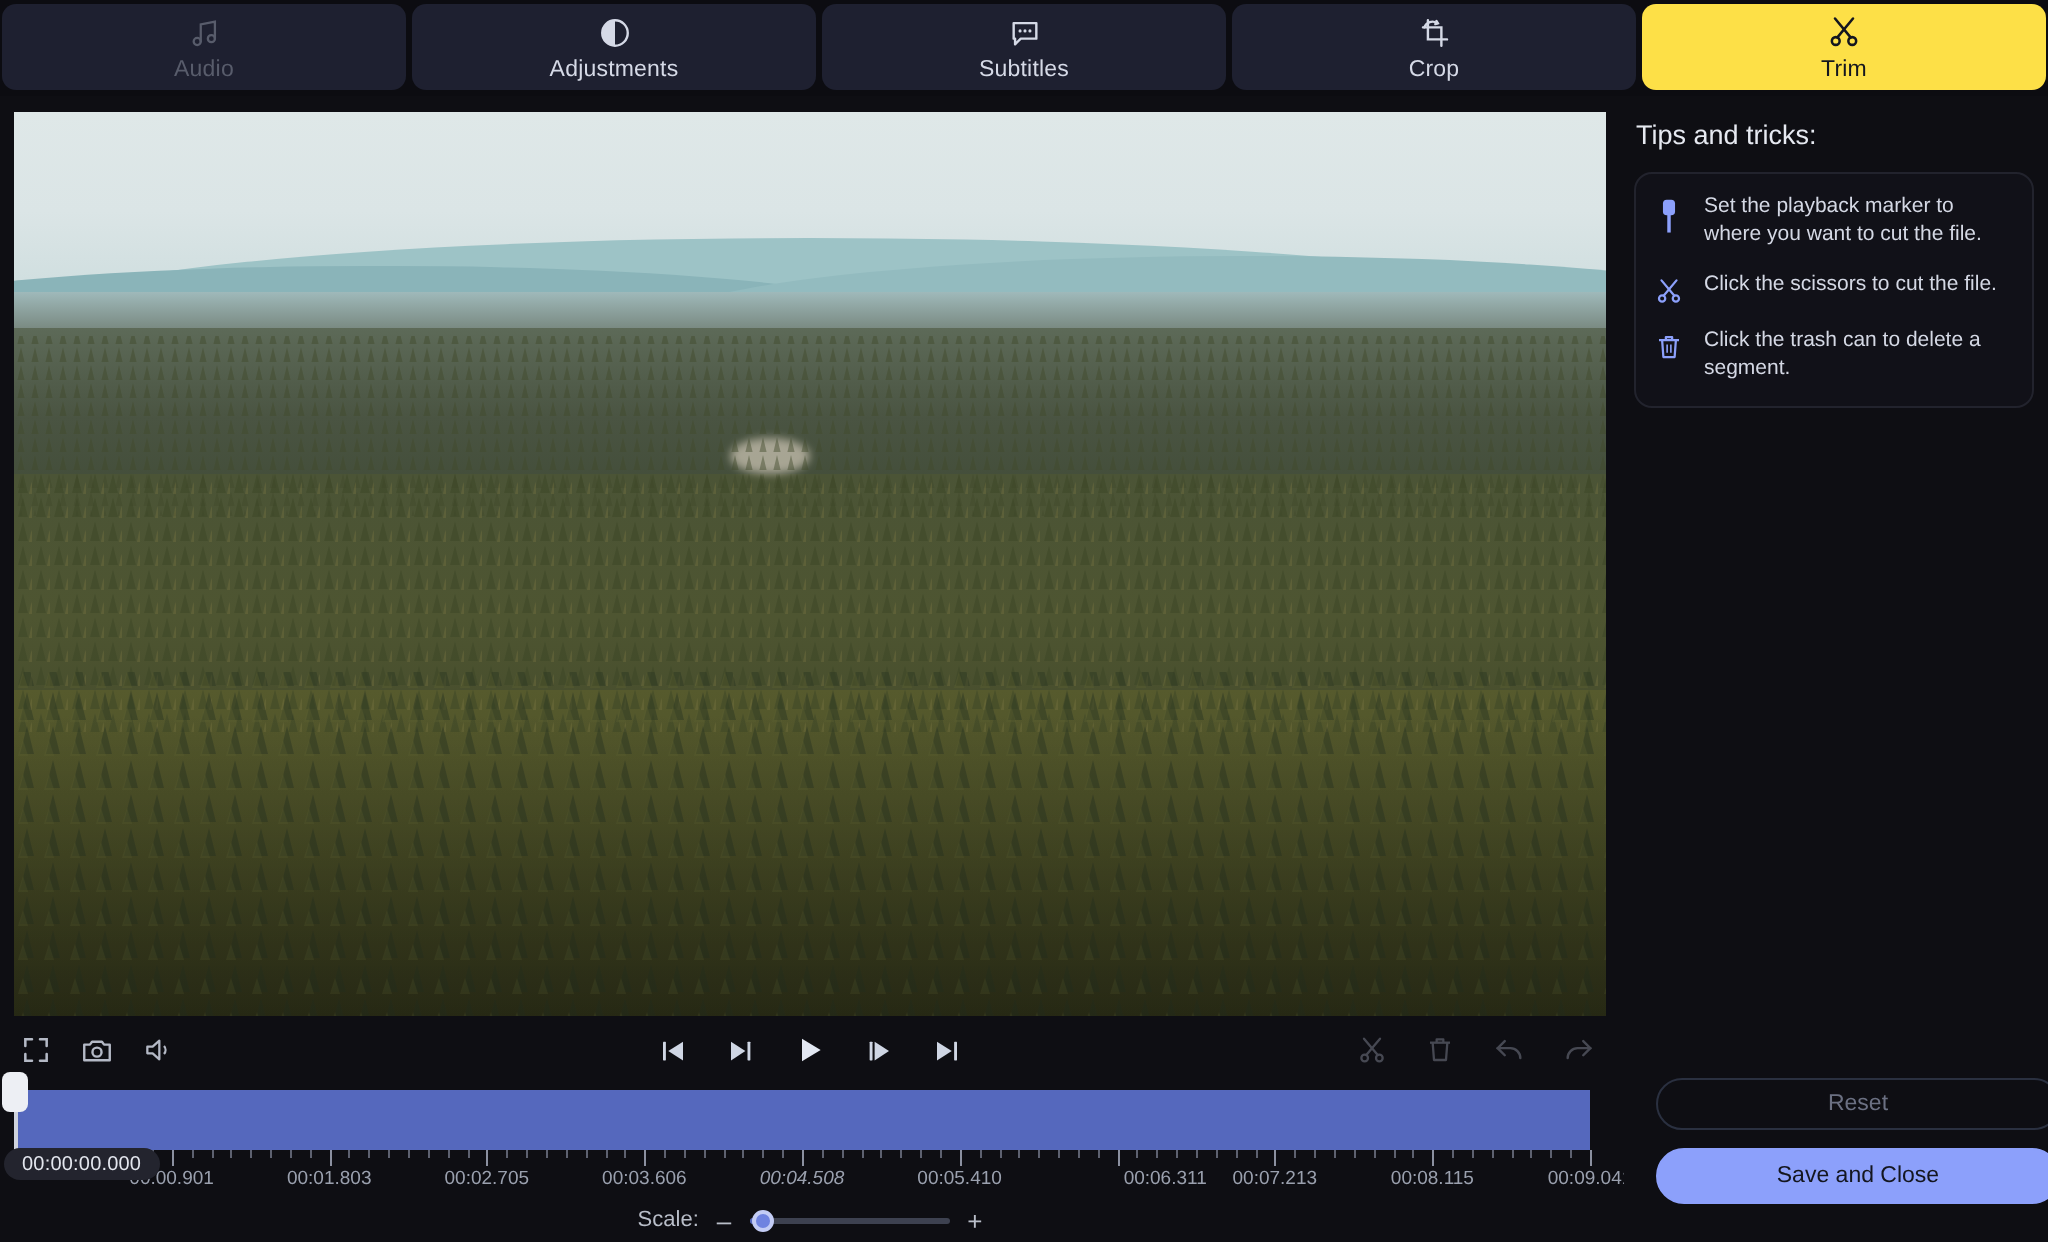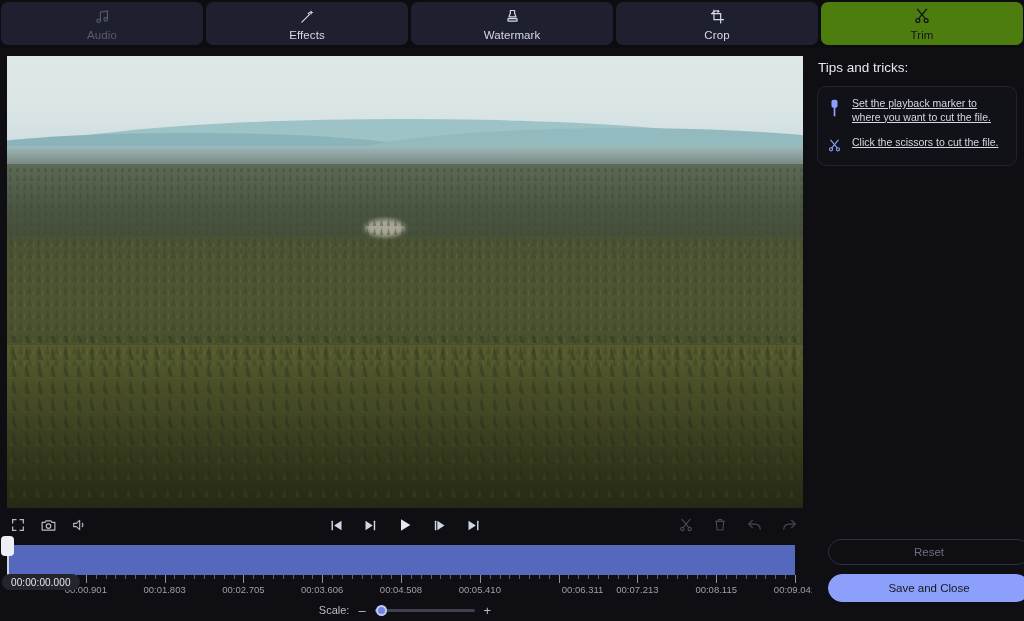--- a/index.html
+++ b/index.html
@@ -26,21 +26,21 @@
     border-radius:7px;
     display:flex;flex-direction:column;align-items:center;justify-content:center;
     gap:3px;
     cursor:pointer;
     user-select:none;
   }
   .tab .tico{height:19px;display:flex;align-items:center;justify-content:center;}
   .tab .tlabel{font-size:11.5px;letter-spacing:.1px;color:#d5d9e6;}
   .tab.disabled .tlabel{color:#585c6b;}
   .tab.disabled .tico svg{stroke:#585c6b;fill:none;}
-  .tab.active{background:#4d7c0f;}
+  .tab.active{background:#fde047;}
   .tab.active .tlabel{color:#14161f;}
 
   
   .stage{
     position:absolute;left:7px;top:56px;width:796px;height:452px;
     overflow:hidden;background:#1a1f22;
   }
   .sky{
     position:absolute;left:0;top:0;width:100%;height:20%;
     background:linear-gradient(#dfe8e8 0%,#dbe5e6 55%,#cfdedf 100%);
@@ -156,21 +156,21 @@
     position:absolute;left:5px;top:38px;width:200px;
     background:#111118;border:1px solid #22232d;border-radius:9px;
     padding:10px 8px 10px 6px;box-sizing:border-box;
   }
   .tip{display:flex;gap:8px;align-items:flex-start;margin-bottom:11px;}
   .tip:last-child{margin-bottom:2px;}
   .tip .tipico{
     flex:0 0 20px;width:20px;display:flex;align-items:center;justify-content:center;
     padding-top:2px;
   }
-  .tip .tiptext{font-size:10.5px;line-height:1.32;color:#d4d8e4;text-decoration:underline;}
+  .tip .tiptext{font-size:10.5px;line-height:1.32;color:#d4d8e4;}
   .side-actions{
     position:absolute;left:16px;bottom:19px;width:202px;
   }
   .btn{
     display:block;width:100%;box-sizing:border-box;
     border-radius:14px;text-align:center;
     font-size:11.5px;padding:6px 0;cursor:pointer;user-select:none;
     font-family:"Liberation Sans", sans-serif;
   }
   .btn.reset{background:transparent;border:1px solid #2a3040;color:#6b7082;margin-bottom:9px;}
@@ -187,42 +187,43 @@
       <span class="tico">
         <svg width="17" height="17" viewBox="0 0 24 24" fill="none" stroke="#585c6b" stroke-width="1.6" stroke-linecap="round">
           <path d="M9 18V6l10-2v12"></path>
             <circle cx="6.5" cy="18" r="2.5"></circle>
             <circle cx="16.5" cy="16" r="2.5"></circle>
         </svg>
       </span>
       <span class="tlabel">Audio</span>
     </div>
 
-
     <div class="tab">
       <span class="tico">
-        <svg width="17" height="17" viewBox="0 0 24 24" fill="none" stroke="#d5d9e6" stroke-width="1.7" stroke-linecap="round">
-          <path d="M4 20L15 9"></path>
-            <path d="M17 3l1 2.4 2.4 1-2.4 1L17 10l-1-2.6-2.4-1 2.4-1z" fill="#d5d9e6" stroke="none"></path>
-          <path d="M13.5 5.5l.6 1.4 1.4.6-1.4.6-.6 1.4-.6-1.4-1.4-.6 1.4-.6z" fill="#d5d9e6" stroke="none"></path>
-        </svg>
-      </span>
-      <span class="tlabel">Effects</span>
+        <svg width="17" height="17" viewBox="0 0 24 24" fill="none" stroke="#d5d9e6" stroke-width="1.7">
+          <circle cx="12" cy="12" r="9"></circle>
+            <path d="M12 3a9 9 0 000 18z" fill="#d5d9e6" stroke="none"></path>
+        </svg>
+      </span>
+      <span class="tlabel">Adjustments</span>
     </div>
 
 
     <div class="tab">
       <span class="tico">
-        <svg width="17" height="17" viewBox="0 0 24 24" fill="none" stroke="#d5d9e6" stroke-width="1.7" stroke-linejoin="round">
-          <path d="M9 3.5h6v4l2 5H7l2-5z"></path>
-            <rect x="5.5" y="15" width="13" height="3.6" rx="1"></rect>
-        </svg>
-      </span>
-      <span class="tlabel">Watermark</span>
-    </div>
+        <svg width="17" height="17" viewBox="0 0 24 24" fill="none" stroke="#d5d9e6" stroke-width="1.7">
+          <path d="M4 5h16v11H9l-4 4v-4H4z" stroke-linejoin="round"></path>
+          <circle cx="8.5" cy="10.5" r="1.1" fill="#d5d9e6" stroke="none"></circle>
+          <circle cx="12" cy="10.5" r="1.1" fill="#d5d9e6" stroke="none"></circle>
+          <circle cx="15.5" cy="10.5" r="1.1" fill="#d5d9e6" stroke="none"></circle>
+        </svg>
+      </span>
+      <span class="tlabel">Subtitles</span>
+    </div>
+
 
     <div class="tab">
       <span class="tico">
         <svg width="17" height="17" viewBox="0 0 24 24" fill="none" stroke="#d5d9e6" stroke-width="1.7" stroke-linecap="round">
           <path d="M7 3v13.5h13.5"></path>
             <path d="M16.5 21V8H3.5"></path>
           <path d="M4.5 8a6 6 0 019-3"></path>
             <path d="M13 3.5l1 1.6-1.8.6"></path>
         </svg>
       </span>
@@ -444,21 +445,21 @@
         <div class="tick" style="left: 758.45px;"></div>
         <div class="tick" style="left: 768.3px;"></div>
         <div class="tick" style="left: 778.15px;"></div>
         <div class="tick maj" style="left: 788px;"></div>
       </div>
     <div class="labels" id="ticklabels">
         <div class="tlabel-item" style="left: 85.8px;">00:00.901</div>
         <div class="tlabel-item" style="left: 164.6px;">00:01.803</div>
         <div class="tlabel-item" style="left: 243.4px;">00:02.705</div>
         <div class="tlabel-item" style="left: 322.2px;">00:03.606</div>
-        <div class="tlabel-item" style="left: 401px;">00:04.508</div>
+        <div class="tlabel-item" style="left: 401px; font-style: italic;">00:04.508</div>
         <div class="tlabel-item" style="left: 479.8px;">00:05.410</div>
         <div class="tlabel-item" style="left: 558.6px; margin-left: 24px;">00:06.311</div>
         <div class="tlabel-item" style="left: 637.4px;">00:07.213</div>
         <div class="tlabel-item" style="left: 716.2px;">00:08.115</div>
         <div class="tlabel-item" style="left: 795px;">00:09.041</div>
       </div>
     <div class="playhead" style="left: 7px;">
       <div class="knob"></div>
     </div>
   </div>
@@ -495,20 +496,31 @@
           <svg width="15" height="15" viewBox="0 0 24 24" fill="none" stroke="#8ca0fb" stroke-width="1.8" stroke-linecap="round">
             <circle cx="6.5" cy="18" r="2.5"></circle>
               <circle cx="17.5" cy="18" r="2.5"></circle>
             <path d="M7.7 15.8L18 3.5"></path>
               <path d="M16.3 15.8L6 3.5"></path>
           </svg>
         </span>
         <span class="tiptext">Click the scissors to cut the file.</span>
       </div>
 
+      <div class="tip">
+        <span class="tipico">
+          <svg width="15" height="15" viewBox="0 0 24 24" fill="none" stroke="#8ca0fb" stroke-width="1.8" stroke-linejoin="round">
+            <path d="M4 6.5h16"></path>
+              <path d="M9.5 6.5V4h5v2.5"></path>
+              <path d="M6.5 6.5l1 13.5h9l1-13.5"></path>
+            <path d="M10.5 10v6.5M13.5 10v6.5" stroke-width="1.3"></path>
+          </svg>
+        </span>
+        <span class="tiptext">Click the trash can to delete a segment.</span>
+      </div>
 
     </div>
 
     <div class="side-actions">
       <div class="btn reset">Reset</div>
       <div class="btn save">Save and Close</div>
     </div>
   </div>
 
 </div>

